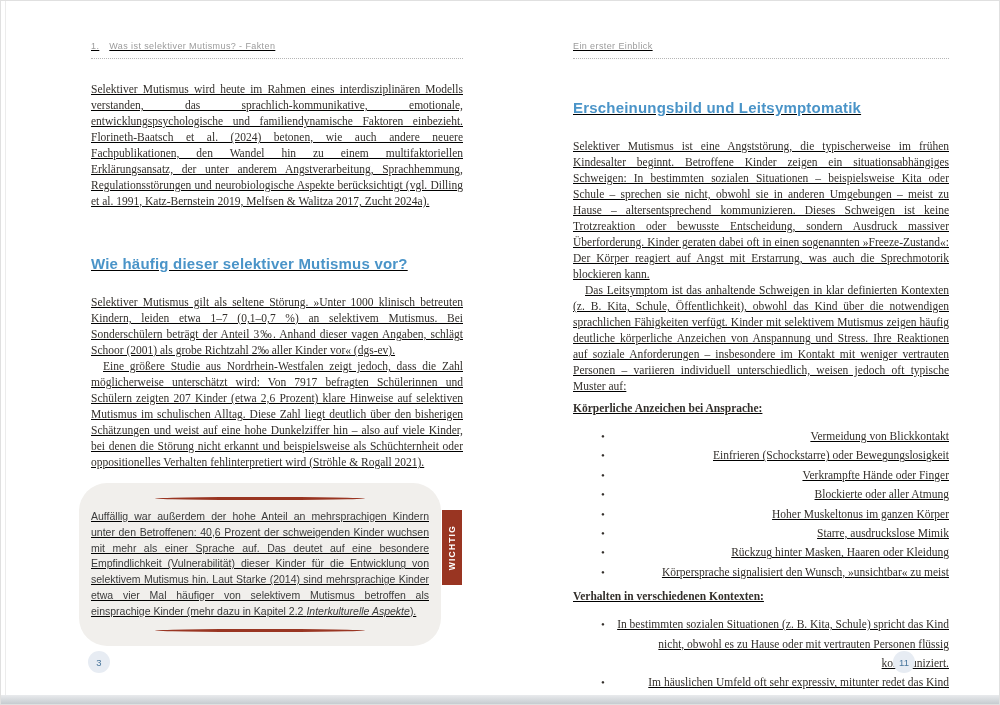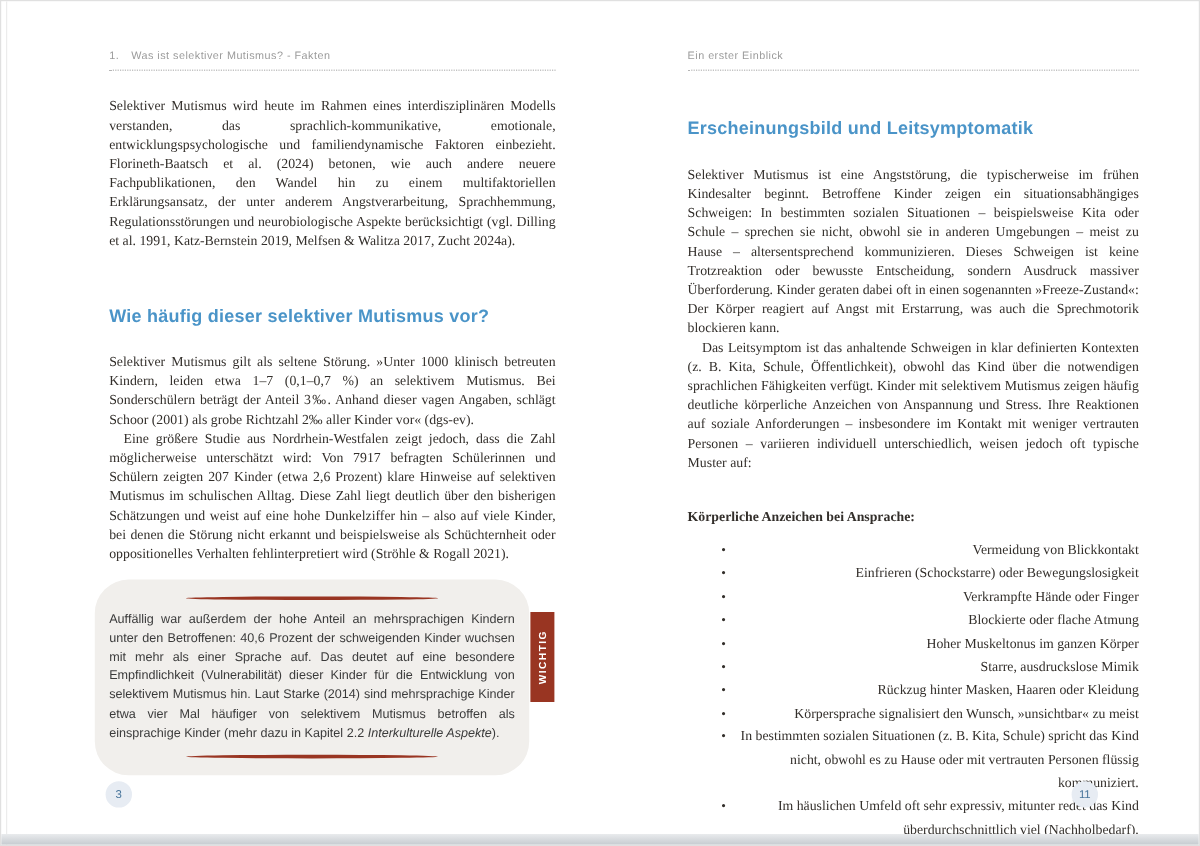--- a/index.html
+++ b/index.html
@@ -13,21 +13,21 @@
   }
   html,body{margin:0;padding:0;}
   body{background:#fff;font-family:"Liberation Serif",serif;}
   #canvas{
     position:relative;width:1000px;height:705px;background:#ffffff;
     border:1px solid #e0e0e0;box-sizing:border-box;overflow:hidden;
   }
   .edge-line-left{position:absolute;left:4px;top:0;bottom:0;width:1px;background:#ececec;}
   .bottom-strip{position:absolute;left:0;right:0;bottom:0;height:9px;
     background:linear-gradient(to bottom,#e9ebed,#c6cbd0);}
-  .page{position:absolute;top:40px;}
+  .page{position:absolute;top:40px;text-decoration:underline;}
   .page-left{left:90px;width:372px;}
   .page-right{left:572px;width:376px;}
   .running-head{
     font-family:"Liberation Sans",sans-serif;font-size:9px;letter-spacing:.4px;
     color:var(--header-gray);padding-bottom:7px;border-bottom:1px dotted #b5b5b5;
   }
   .running-head .rh-num{margin-right:10px;}
   .body-para{
     font-size:11.5px;line-height:16px;text-align:justify;color:var(--body-text);
     margin:0;hyphens:auto;-webkit-hyphens:auto;
@@ -55,21 +55,21 @@
   .wichtig-tab{
     position:absolute;right:-21px;top:27px;width:20px;height:75px;
     background:var(--accent-red);display:flex;align-items:center;justify-content:center;
   }
   .wichtig-tab span{
     writing-mode:vertical-rl;transform:rotate(180deg);
     font-family:"Liberation Sans",sans-serif;font-size:8.5px;font-weight:700;
     letter-spacing:1.2px;color:#ffffff;
   }
   .subheading{font-size:11.5px;font-weight:700;color:var(--body-text);
-    margin:31px 0 13px 0;}
+    margin:8px 0 13px 0;}
   ul.bullets{list-style:none;margin:0;padding:0 0 0 42px;}
   ul.bullets li{
     position:relative;font-size:11.5px;line-height:19.4px;color:var(--body-text);
     text-align:right;
   }
   ul.bullets li::before{
     content:"•";position:absolute;left:-14px;font-size:11px;color:var(--body-text);
   }
   .pagenum-badge{
     position:absolute;width:22px;height:22px;border-radius:50%;
@@ -117,27 +117,28 @@
 
     <p class="body-para">Selektiver Mutismus ist eine Angststörung, die typischerweise im frühen Kindesalter beginnt. Betroffene Kinder zeigen ein situationsabhängiges Schweigen: In bestimmten sozialen Situationen – beispielsweise Kita oder Schule – sprechen sie nicht, obwohl sie in anderen Umgebungen – meist zu Hause – altersentsprechend kommunizieren. Dieses Schweigen ist keine Trotzreaktion oder bewusste Entscheidung, sondern Ausdruck massiver Überforderung. Kinder geraten dabei oft in einen sogenannten »Freeze-Zustand«: Der Körper reagiert auf Angst mit Erstarrung, was auch die Sprechmotorik blockieren kann.</p>
     <p class="body-para indent">Das Leitsymptom ist das anhaltende Schweigen in klar definierten Kontexten (z. B. Kita, Schule, Öffentlichkeit), obwohl das Kind über die notwendigen sprachlichen Fähigkeiten verfügt. Kinder mit selektivem Mutismus zeigen häufig deutliche körperliche Anzeichen von Anspannung und Stress. Ihre Reaktionen auf soziale Anforderungen – insbesondere im Kontakt mit weniger vertrauten Personen – variieren individuell unterschiedlich, weisen jedoch oft typische Muster auf:</p>
 
     <p class="subheading">Körperliche Anzeichen bei Ansprache:</p>
     <ul class="bullets">
 
     <li>Vermeidung von Blickkontakt</li>
         <li>Einfrieren (Schockstarre) oder Bewegungslosigkeit</li>
         <li>Verkrampfte Hände oder Finger</li>
-        <li>Blockierte oder flache Atmung</li>
+        <li>Blockierte oder aller Atmung</li>
         <li>Hoher Muskeltonus im ganzen Körper</li>
         <li>Starre, ausdruckslose Mimik</li>
         <li>Rückzug hinter Masken, Haaren oder Kleidung</li>
         <li>Körpersprache signalisiert den Wunsch, »unsichtbar« zu meist</li>
       </ul>
 
+    <p class="subheading">Verhalten in verschiedenen Kontexten:</p>
     <ul class="bullets">
 
     <li>In bestimmten sozialen Situationen (z. B. Kita, Schule) spricht das Kind nicht, obwohl es zu Hause oder mit vertrauten Personen flüssig kommuniziert.</li>
         <li>Im häuslichen Umfeld oft sehr expressiv, mitunter redet das Kind überdurchschnittlich viel (Nachholbedarf).</li>
       </ul>
   </div>
 
   <div class="pagenum-badge" id="pagenum-left">
     <span>3</span>
   </div>

